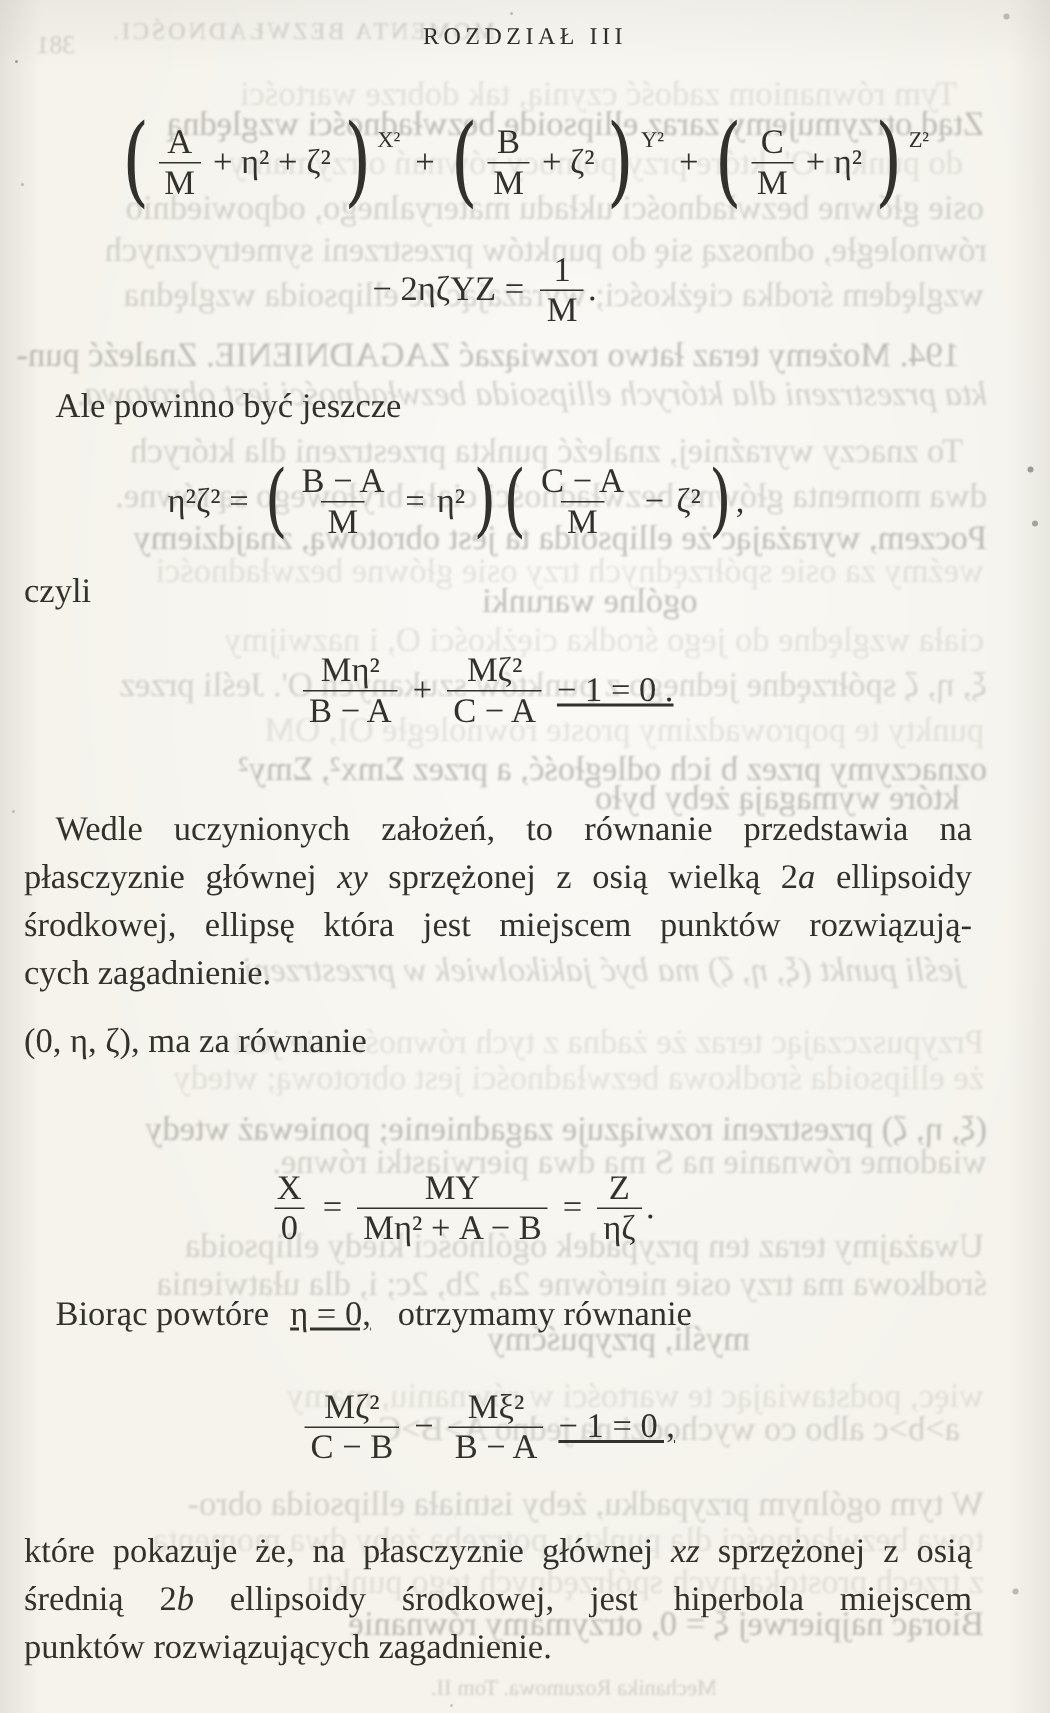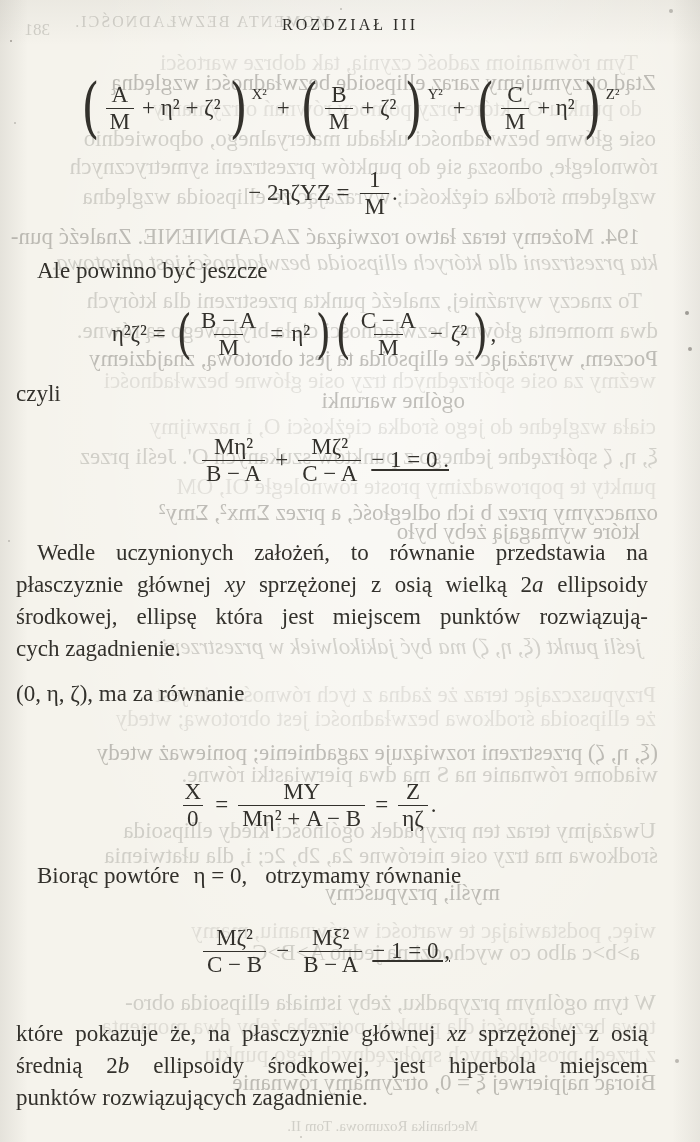--- a/index.html
+++ b/index.html
@@ -37,21 +37,21 @@
   .frac .den{display:block;border-top:1.4px solid #33312c;padding:0 4px;}
   .bp{font-family:"DejaVu Serif",serif;font-weight:400;line-height:0;display:inline-block;}
   .bp1{font-size:64px;transform:scale(0.72,1.02);}
   .bp2{font-size:52px;transform:scale(0.74,1.02);}
   .t{margin:0 5px;}
   .v{margin:0 3px 0 1px;position:relative;top:-14px;font-size:15px;}
   .v2{margin:0 3px 0 1px;}
   .op{margin:0 7px;}
   .lhs{margin-right:8px;text-align:center;}
   .tail{margin-left:7px;text-decoration:underline;}
-  .gap1{margin-left:14px;}
+  .gap1{margin-left:14px;text-decoration:underline;}
   .gap2{margin-left:18px;}
   
   .dust{position:absolute;left:10px;top:40px;width:2px;height:2px;border-radius:50%;
     background:rgba(70,65,58,.45);
     box-shadow: 660px -30px 0 1px rgba(70,65,58,.30), 4px 82px 0 0 rgba(70,65,58,.28),
       676px 272px 0 1px rgba(60,55,50,.45), 679px 308px 0 1px rgba(60,55,50,.40),
       -2px 500px 0 0 rgba(70,65,58,.28), 666px 1020px 0 1px rgba(70,65,58,.32),
       290px 1096px 0 0 rgba(70,65,58,.26), 330px -32px 0 0 rgba(70,65,58,.30);}
 </style>
 </head>

